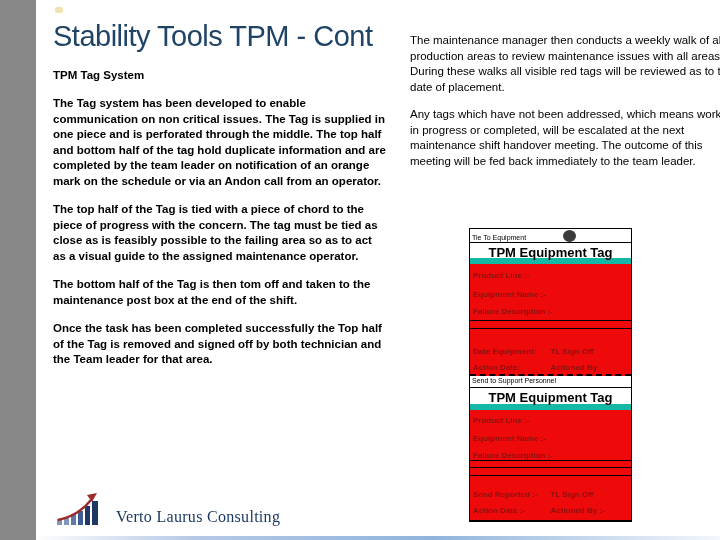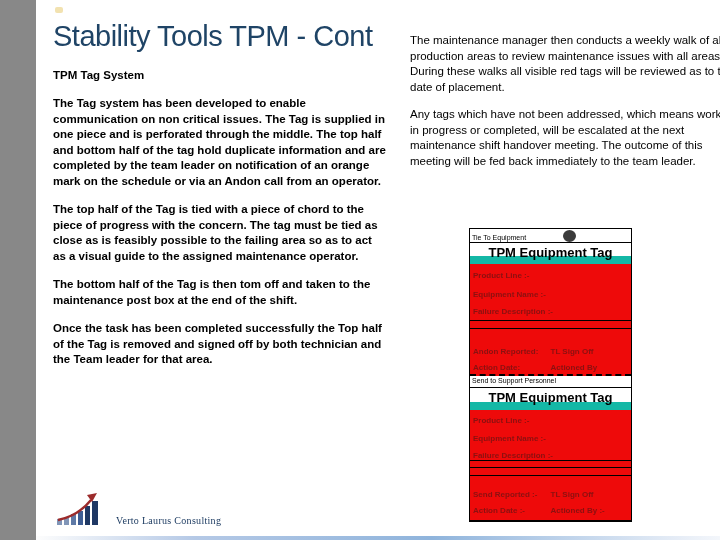--- a/index.html
+++ b/index.html
@@ -23,36 +23,36 @@
   }
   .col-left p{margin:0 0 13px 0;}
   .col-right{
     position:absolute;left:374px;top:33px;width:334px;
     font-size:11.5px;font-weight:normal;line-height:15.5px;
   }
   .col-right p{margin:0 0 12px 0;}
 
   
   .footer{position:absolute;left:20px;top:492px;display:flex;align-items:flex-end;gap:8px;}
-  .brand{font-family:"Liberation Serif",serif;font-size:10px;color:#17365d;
+  .brand{font-family:"Liberation Serif",serif;font-size:16px;color:#17365d;
     padding-bottom:4px;letter-spacing:0.3px;}
   .bottom-bar{position:absolute;left:0;bottom:0;width:720px;height:4px;
     background:linear-gradient(to right,#fdfdfd 0%,#b5c9e6 22%,#8fb4dc 55%,#e8eef7 90%,#ffffff 100%);}
 
   
   .tag{
     position:absolute;left:433px;top:228px;width:163px;height:294px;
     border:1px solid #000;border-bottom-width:2px;box-sizing:border-box;
     background:#ee0a0a;display:flex;flex-direction:column;
   }
   .tag *{box-sizing:border-box;}
   .tag-tie{position:relative;height:14px;background:#fff;border-bottom:1px solid #000;flex:none;}
   .tie-label{position:absolute;left:2px;bottom:1px;font-size:7px;color:#000;}
   .tag-hole{position:absolute;left:58%;top:1px;width:13px;height:12px;border-radius:50%;background:#3b3b3b;}
-  .tag-title{height:21px;background:#fff;border-bottom:8px solid #14b8a6;flex:none;
+  .tag-title{height:21px;background:#fff;border-bottom:6px solid #14b8a6;flex:none;
     font-size:13px;font-weight:bold;text-align:center;line-height:19px;color:#000;}
   .tag-title.second{height:22px;}
   .tag-red{position:relative;background:#ee0a0a;flex:none;}
   .tag-red.top{height:112px;border-bottom:2px dashed #000;}
   .tag-red.bottom{flex:1;}
   .fld,.so-l,.so-r{position:absolute;font-size:8px;font-weight:bold;color:#8b1111;white-space:nowrap;}
   .fld{left:3px;}
   .so-l{left:3px;}
   .so-r{left:50%;}
   .wline{position:absolute;left:0;right:0;height:1px;background:#000;}
@@ -90,21 +90,21 @@
     </div>
 
     <div class="tag-title">TPM Equipment Tag</div>
 
     <div class="tag-red top">
       <span class="fld" style="top:7px">Product Line :-</span>
       <span class="fld" style="top:26px">Equipment Name :-</span>
       <span class="fld" style="top:43px">Failure Description :-</span>
       <span class="wline" style="top:56px"></span>
       <span class="wline" style="top:64px"></span>
-      <span class="so-l" style="top:83px">Andon Reported:</span>
+      <span class="so-l" style="top:83px">Date Equipment:</span>
       <span class="so-r" style="top:83px">TL Sign Off</span>
       <span class="so-l" style="top:99px">Action Date:</span>
       <span class="so-r" style="top:99px">Actioned By</span>
     </div>
 
     <div class="tag-send">Send to Support Personnel</div>
 
     <div class="tag-title second">TPM Equipment Tag</div>
 
     <div class="tag-red bottom">

